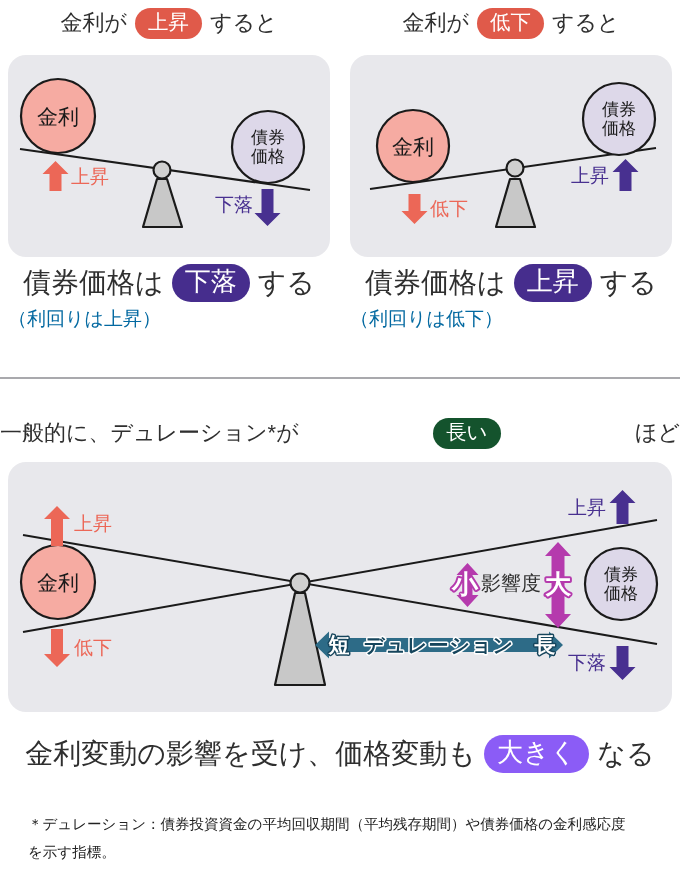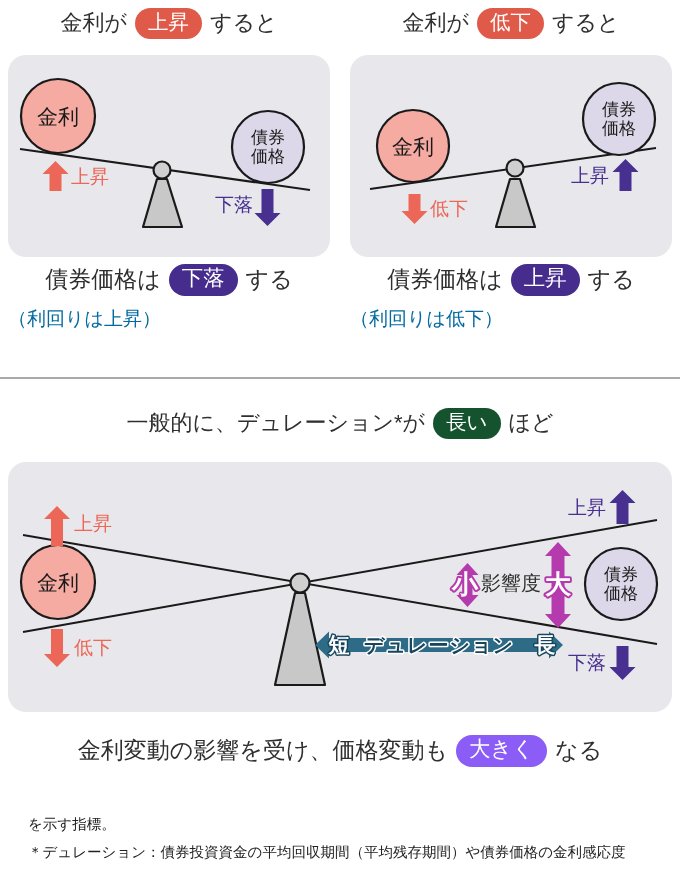--- a/index.html
+++ b/index.html
@@ -1,21 +1,21 @@
 <!DOCTYPE html>
 <html><head>
 <meta charset="utf-8">
 <style>
   html,body{margin:0;padding:0;background:#fff;}
   .page{position:relative;width:680px;height:874px;background:#ffffff;overflow:hidden;
         font-family:"Liberation Sans","DejaVu Sans",sans-serif;color:#2f2f2f;}
   .panel{position:absolute;background:#e8e8ec;border-radius:18px;}
   .row{position:absolute;display:flex;align-items:center;justify-content:center;gap:8px;white-space:nowrap;}
   .t22{font-size:22px;}
-  .t21{font-size:23px;}
+  .t21{font-size:28px;}
   .pill{color:#fff;border-radius:999px;padding:2px 13px 4px;line-height:1.2;font-size:0.93em;}
   .pill-red{background:#e05a4a;}
   .pill-purple{background:#462d8d;}
   .pill-teal{background:#14532d;}
   .pill-magenta{background:#8b5cf6;}
   .note{position:absolute;text-align:left;font-size:19px;color:#0369a1;}
   .divider{position:absolute;left:0;top:377px;width:680px;height:2px;background:#a9a9ad;}
   .footnote{position:absolute;left:28px;top:810px;width:630px;font-size:14.5px;line-height:28px;color:#222;}
   svg{display:block;}
   svg text{font-family:"Liberation Sans","DejaVu Sans",sans-serif;}
@@ -101,21 +101,21 @@
 
   <div class="row t21" style="left:350px;top:264px;width:322px;">
     <span>債券価格は</span>
     <span class="pill pill-purple">上昇</span>
     <span>する</span>
   </div>
   <div class="note" style="left:350px;top:306px;width:322px;">（利回りは低下）</div>
 
   <div class="divider"></div>
 
-  <div class="row t22" style="left:0;top:408px;width:680px;">
+  <div class="row t22" style="left:0;top:418px;width:680px;justify-content:space-between;">
     <span>一般的に、デュレーション*が</span>
     <span class="pill pill-teal">長い</span>
     <span>ほど</span>
   </div>
 
   <div class="panel" style="left:8px;top:462px;width:664px;height:250px;">
     <svg width="664" height="250" viewBox="0 0 664 250">
       <line class="beam" x1="15" y1="73" x2="649" y2="182"></line>
       <line class="beam" x1="15" y1="170" x2="649" y2="58"></line>
       <polygon class="fulcrum" points="287,131 297,131 317,223 267,223"></polygon>
@@ -151,17 +151,17 @@
     </svg>
   </div>
 
   <div class="row t21" style="left:0;top:735px;width:680px;">
     <span>金利変動の影響を受け、価格変動も</span>
     <span class="pill pill-magenta">大きく</span>
     <span>なる</span>
   </div>
 
   <div class="footnote">
+    <div>＊デュレーション：債券投資資金の平均回収期間（平均残存期間）や債券価格の金利感応度</div>
     <div>を示す指標。</div>
-    <div>＊デュレーション：債券投資資金の平均回収期間（平均残存期間）や債券価格の金利感応度</div>
   </div>
 
 </div>
 
 </body></html>

